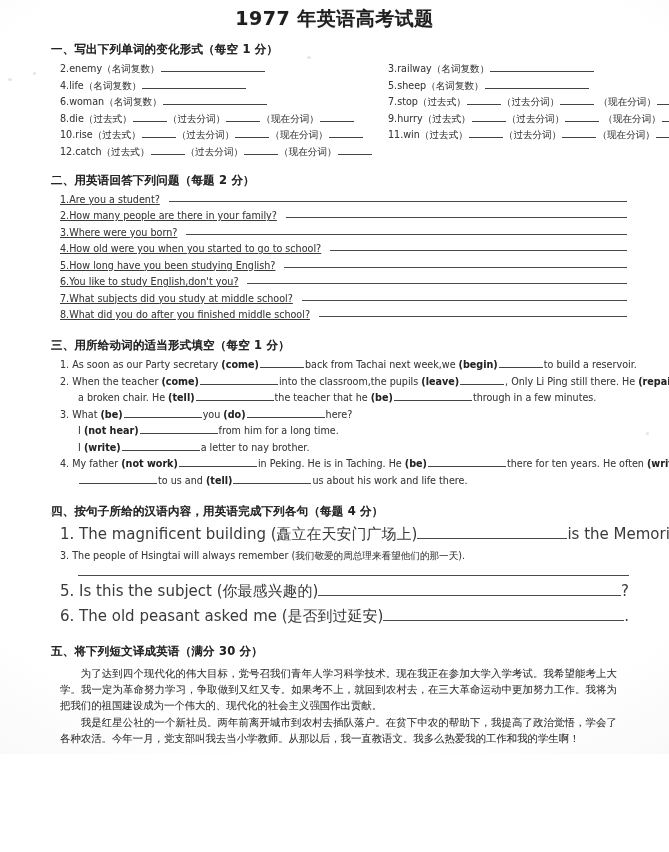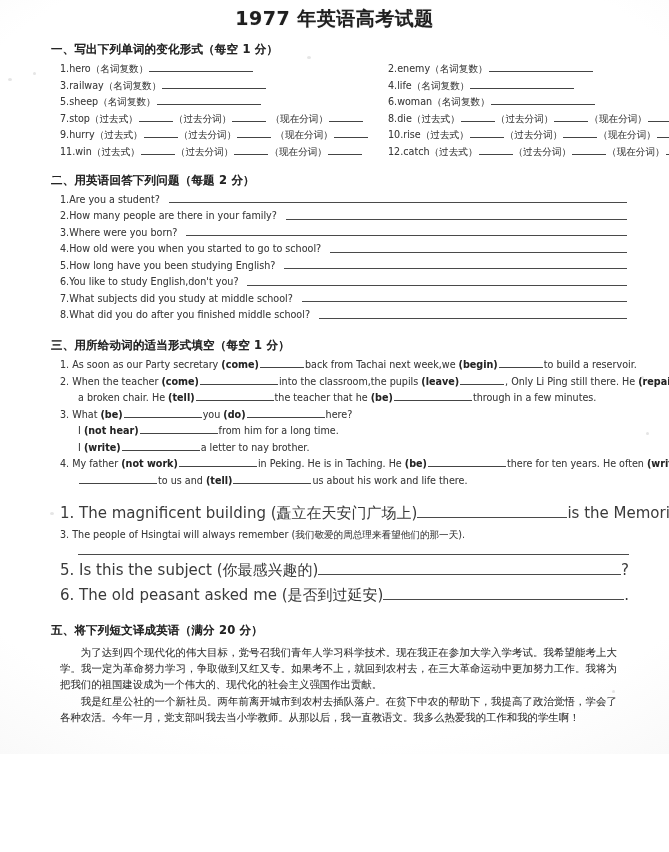--- a/index.html
+++ b/index.html
@@ -87,24 +87,25 @@
     display: grid;
     grid-template-columns: 328px 1fr;
     row-gap: 5.5px;
     padding-left: 34px;
   }
   .grid2 .ln { margin: 0; }
 
   
   .qa {
     display: flex;
-    align-items: center;
+    align-items: flex-start;
     padding-left: 34px;
     margin-bottom: 5.5px;
     padding-right: 16px;
+    text-decoration: underline;
   }
   .qa .q { font-size: 9.6px; color:#3a3a3a; white-space: nowrap; text-shadow:0 0 .5px rgba(120,120,120,.35); }
   .qa .rule { flex: 1 1 auto; margin-left: 9px; }
 
   
   .s4row { padding-left: 34px; padding-right: 14px; margin-bottom: 6px; }
   .s4row .ln { margin: 0; }
   .flexline { display:flex; align-items:baseline; font-size:15px; color:#3a3a3a; white-space:nowrap; }
   .flexline .rule { flex: 1 1 auto; }
 
@@ -131,21 +132,20 @@
   <div class="speck" style="left:641px;top:376px;width:3px;height:3px;"></div>
   <div class="speck" style="left:646px;top:432px;width:3px;height:3px;"></div>
   <div class="speck" style="left:50px;top:512px;width:4px;height:3px;"></div>
   <div class="speck" style="left:612px;top:690px;width:3px;height:3px;"></div>
 
   <div class="title">1977 年英语高考试题</div>
 
   <div class="sec">
     <div class="sec-head">一、写出下列单词的变化形式（每空 1 分）</div>
     <div class="grid2">
-      <div class="ln"><span>1.hero（名词复数）</span><span class="blank b-xl"></span></div>
       <div class="ln"><span>2.enemy（名词复数）</span><span class="blank b-xl"></span></div>
       <div class="ln"><span>3.railway（名词复数）</span><span class="blank b-xl"></span></div>
       <div class="ln"><span>4.life（名词复数）</span><span class="blank b-xl"></span></div>
       <div class="ln"><span>5.sheep（名词复数）</span><span class="blank b-xl"></span></div>
       <div class="ln"><span>6.woman（名词复数）</span><span class="blank b-xl"></span></div>
 
       <div class="ln"><span>7.stop（过去式）</span><span class="blank b-sm"></span><span>（过去分词）</span><span class="blank b-sm"></span> <span>（现在分词）</span><span class="blank b-sm"></span></div>
       <div class="ln"><span>8.die（过去式）</span><span class="blank b-sm"></span><span>（过去分词）</span><span class="blank b-sm"></span><span>（现在分词）</span><span class="blank b-sm"></span></div>
 
       <div class="ln"><span>9.hurry（过去式）</span><span class="blank b-sm"></span><span>（过去分词）</span><span class="blank b-sm"></span> <span>（现在分词）</span><span class="blank b-sm"></span></div>
@@ -202,20 +202,21 @@
         <div class="ln indent2"><span>a broken chair. He </span><b>(tell)</b><span class="blank b-lg"></span><span>the teacher that he </span><b>(be)</b><span class="blank b-lg"></span><span>through in a few minutes.</span></div>
         <div class="ln indent1"><span>3. What </span><b>(be)</b><span class="blank b-lg"></span><span>you </span><b>(do)</b><span class="blank b-lg"></span><span>here?</span></div>
         <div class="ln indent2"><span>I </span><b>(not hear)</b><span class="blank b-lg"></span><span>from him for a long time.</span></div>
         <div class="ln indent2"><span>I </span><b>(write)</b><span class="blank b-lg"></span><span>a letter to nay brother.</span></div>
         <div class="ln indent1"><span>4. My father </span><b>(not work)</b><span class="blank b-lg"></span><span>in Peking. He is in Taching. He </span><b>(be)</b><span class="blank b-lg"></span><span>there for ten years. He often </span><b>(write)</b></div>
         <div class="ln indent2"><span class="blank b-lg"></span><span>to us and </span><b>(tell)</b><span class="blank b-lg"></span><span>us about his work and life there.</span></div>
       </div>
   </div>
 
   <div class="sec" style="margin-top:18px;">
+    <div class="sec-head">四、按句子所给的汉语内容，用英语完成下列各句（每题 4 分）</div>
     <div id="s4-body">
         <div class="s4row">
           <div class="flexline">
             <span>1. The magnificent building (矗立在天安门广场上)</span>
             <span class="rule" style="flex: 0 0 150px;"></span>
             <span>is the Memorial Hall of Chairman Mao.</span>
           </div>
         </div>
         <div class="s4row">
           <div class="ln" style="white-space: nowrap;">3. The people of Hsingtai will always remember (我们敬爱的周总理来看望他们的那一天).</div>
@@ -232,20 +233,20 @@
           <div class="flexline">
             <span>6. The old peasant asked me (是否到过延安)</span>
             <span class="rule" style="flex: 1 1 auto;"></span>
             <span>.</span>
           </div>
         </div>
       </div>
   </div>
 
   <div class="sec" style="margin-top:18px;">
-    <div class="sec-head">五、将下列短文译成英语（满分 20 分）</div>
+    <div class="sec-head">五、将下列短文译成英语（满分 30 分）</div>
     <div class="passage">
       <p>为了达到四个现代化的伟大目标，党号召我们青年人学习科学技术。现在我正在参加大学入学考试。我希望能考上大学。我一定为革命努力学习，争取做到又红又专。如果考不上，就回到农村去，在三大革命运动中更加努力工作。我将为把我们的祖国建设成为一个伟大的、现代化的社会主义强国作出贡献。</p>
       <p>我是红星公社的一个新社员。两年前离开城市到农村去插队落户。在贫下中农的帮助下，我提高了政治觉悟，学会了各种农活。今年一月，党支部叫我去当小学教师。从那以后，我一直教语文。我多么热爱我的工作和我的学生啊！</p>
     </div>
   </div>
 
 </div>
 
 </body></html>

